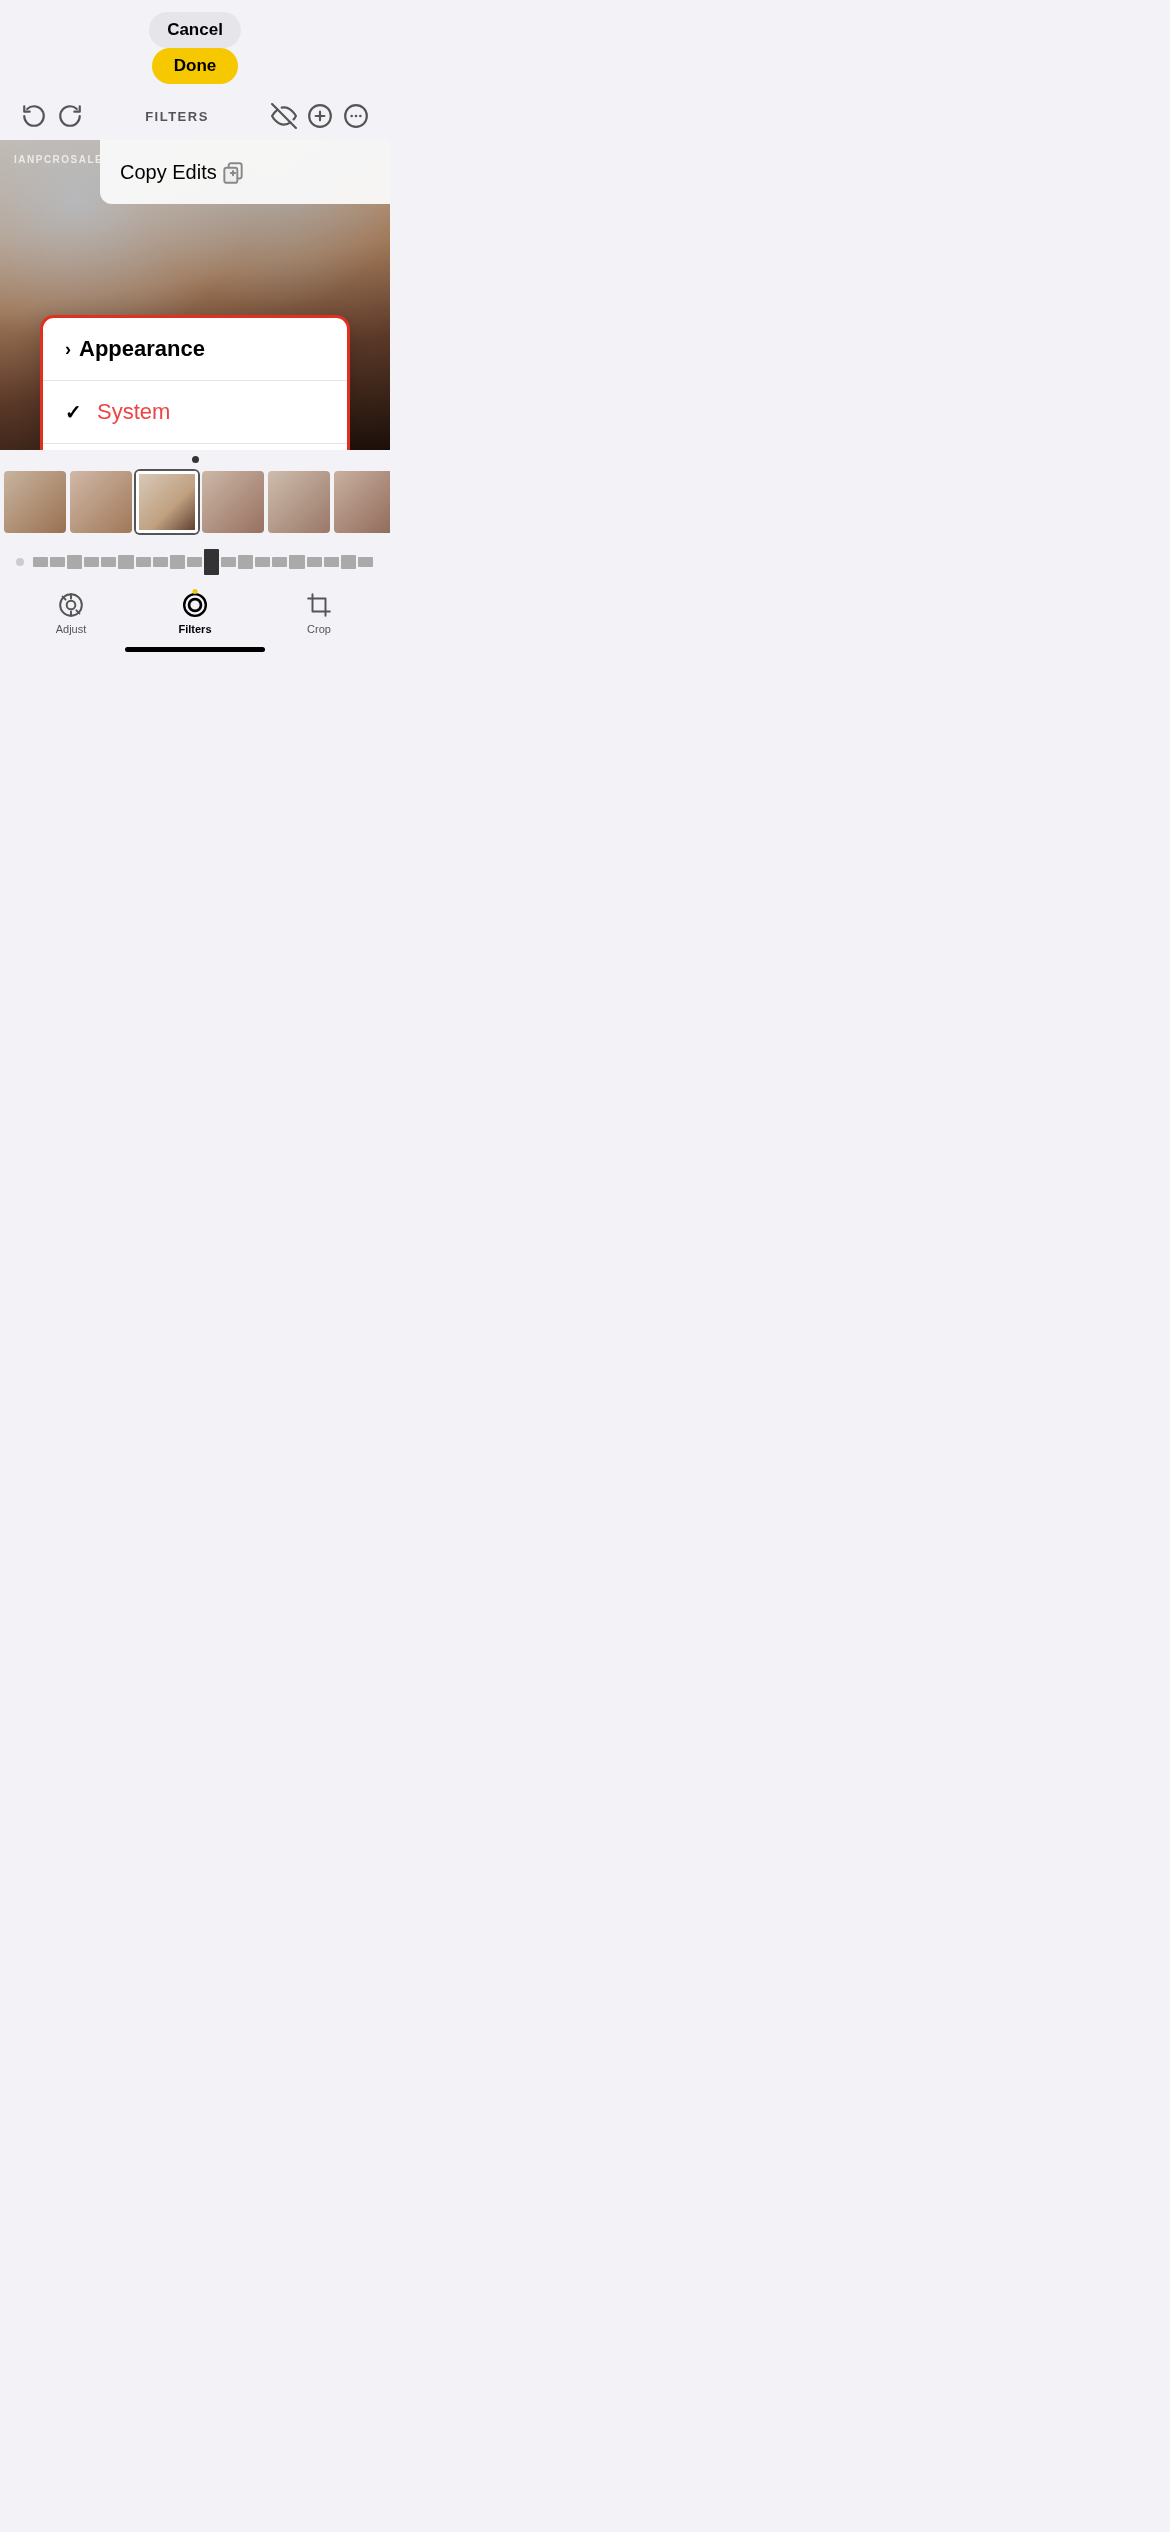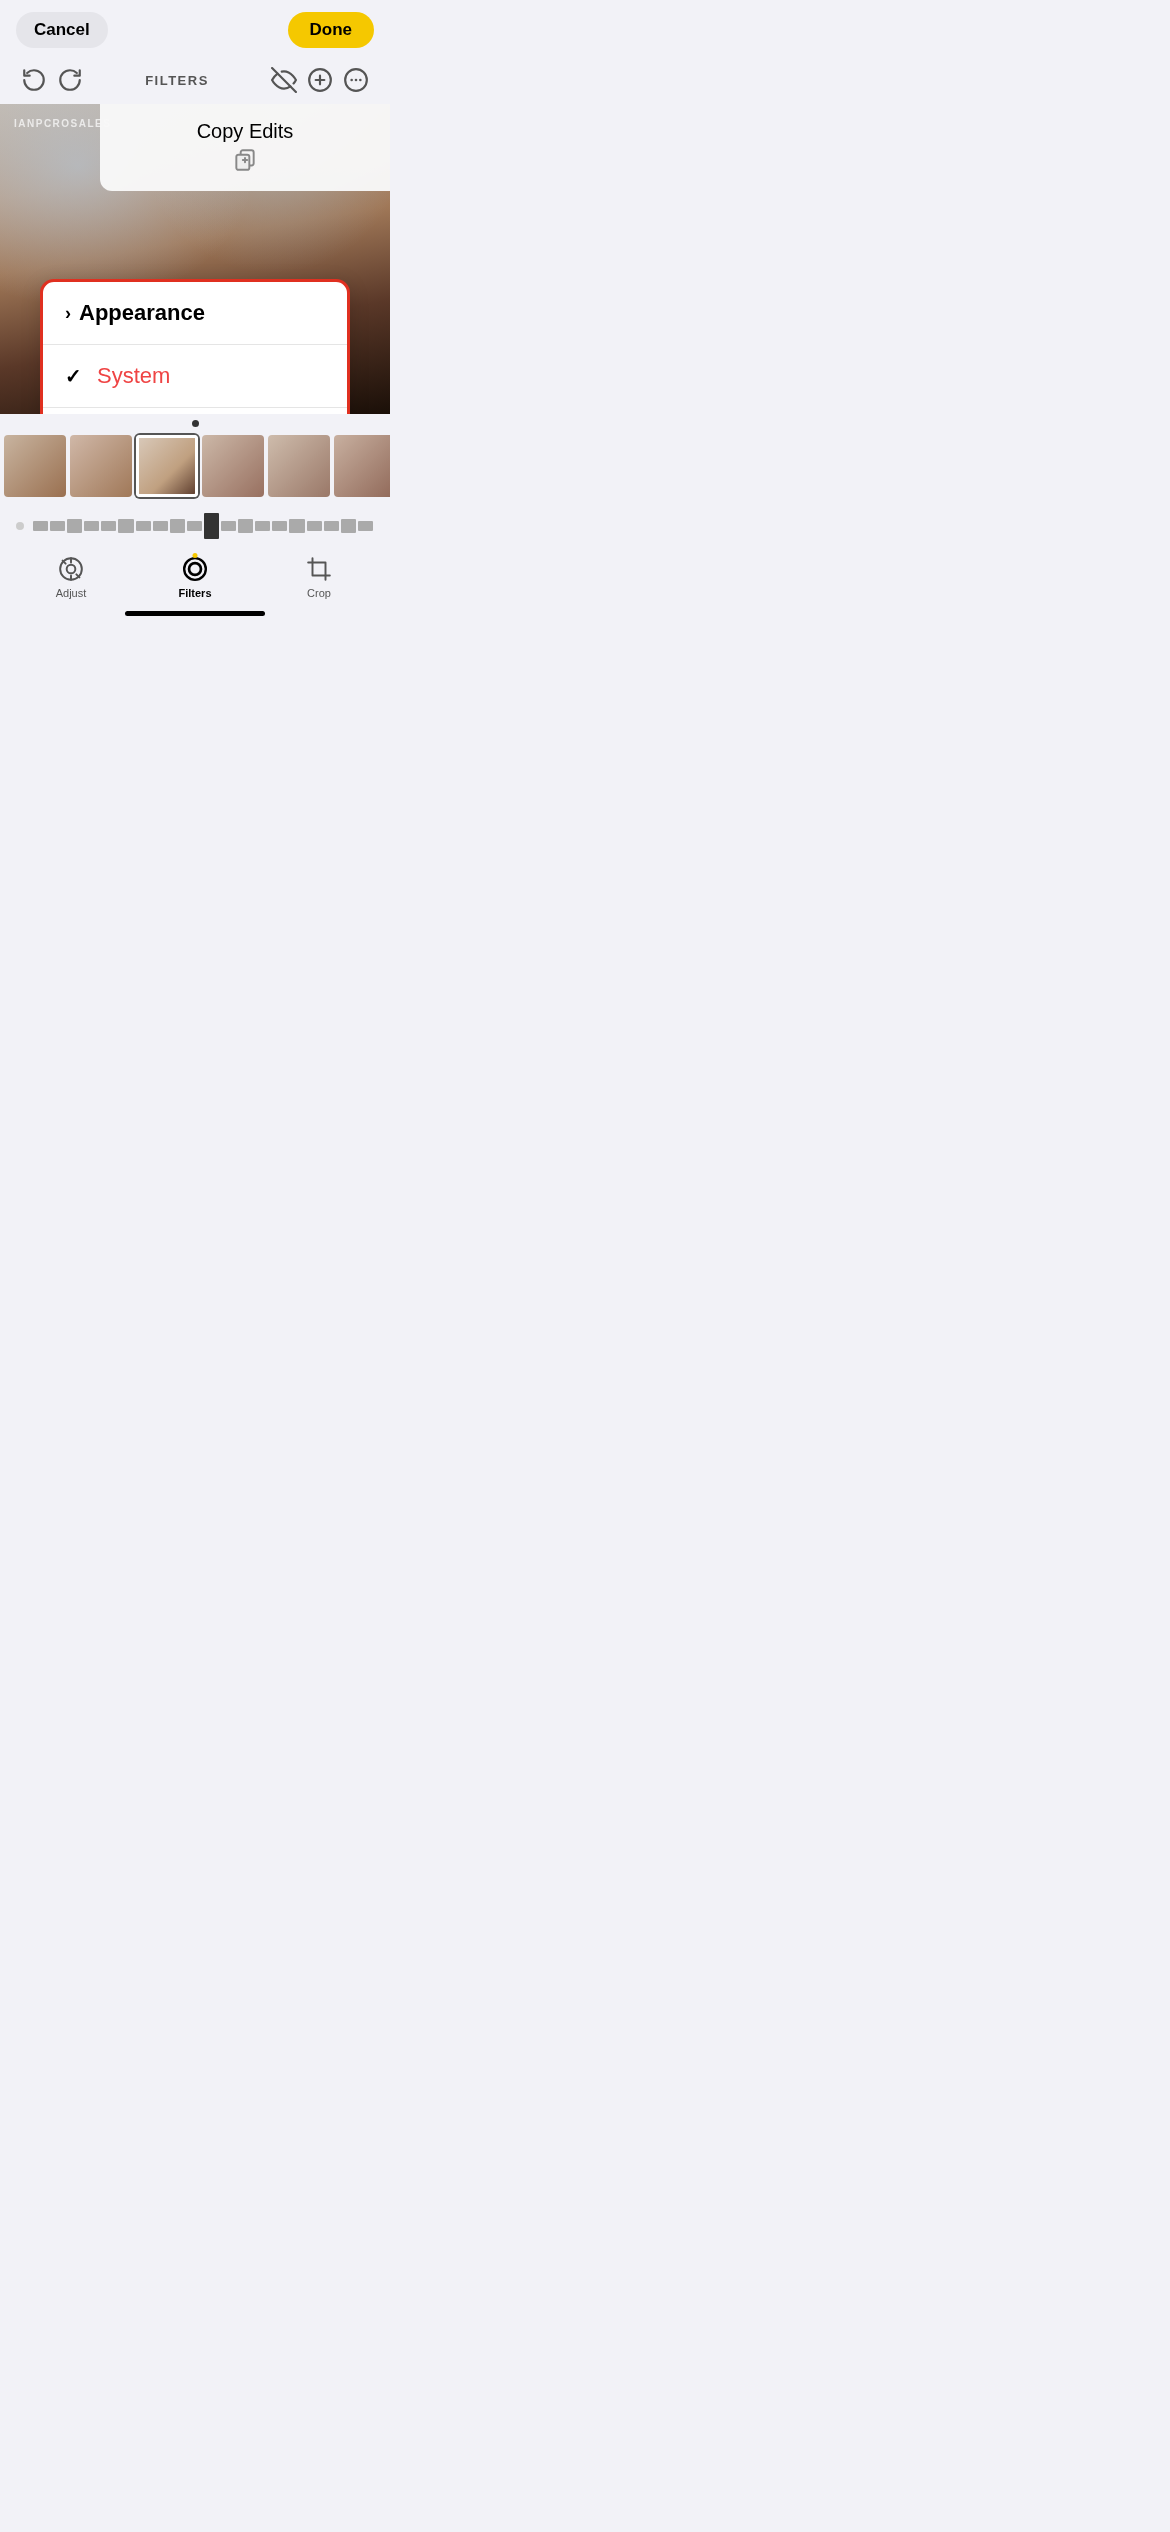--- a/index.html
+++ b/index.html
@@ -13,20 +13,21 @@
       position: relative;
     }
 
     
     .top-bar {
       display: flex;
       align-items: center;
       justify-content: space-between;
       padding: 12px 16px 8px;
       background: #f2f2f7;
+      flex-direction: column;
     }
     .cancel-btn {
       background: #e5e5ea;
       border: none;
       border-radius: 20px;
       padding: 8px 18px;
       font-size: 17px;
       font-weight: 600;
       color: #000;
       cursor: pointer;
@@ -122,25 +123,23 @@
       right: 0;
       width: 290px;
       background: rgba(248,248,248,0.97);
       border-radius: 0 0 0 12px;
       z-index: 10;
       padding: 0;
     }
     .dropdown-item {
       display: flex;
       align-items: center;
-      justify-content: space-between;
       padding: 16px 20px;
       border-bottom: 1px solid rgba(0,0,0,0.1);
       cursor: pointer;
-      flex-direction: column;
     }
     .dropdown-item:last-child {
       border-bottom: none;
     }
     .dropdown-item-text {
       font-size: 20px;
       color: #000;
     }
     .dropdown-item-icon {
       width: 32px;

